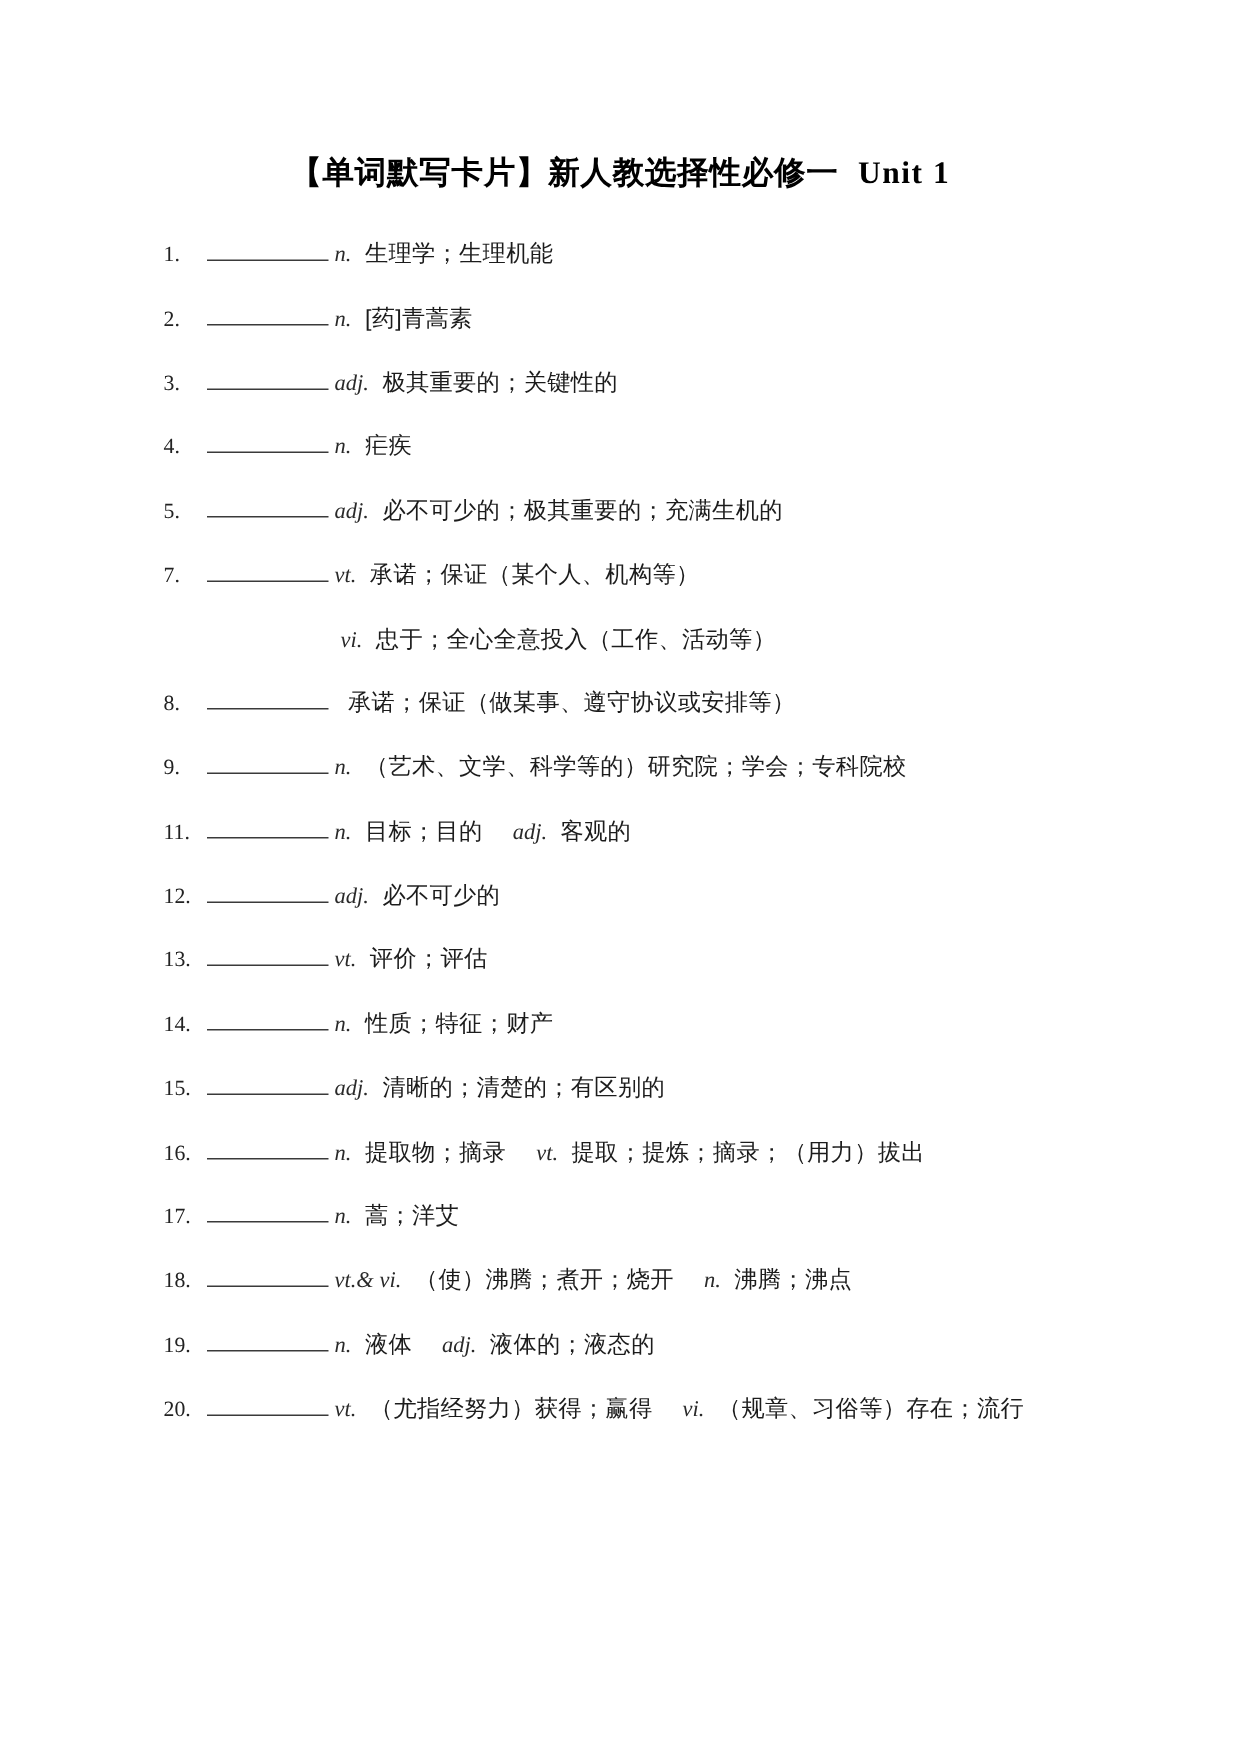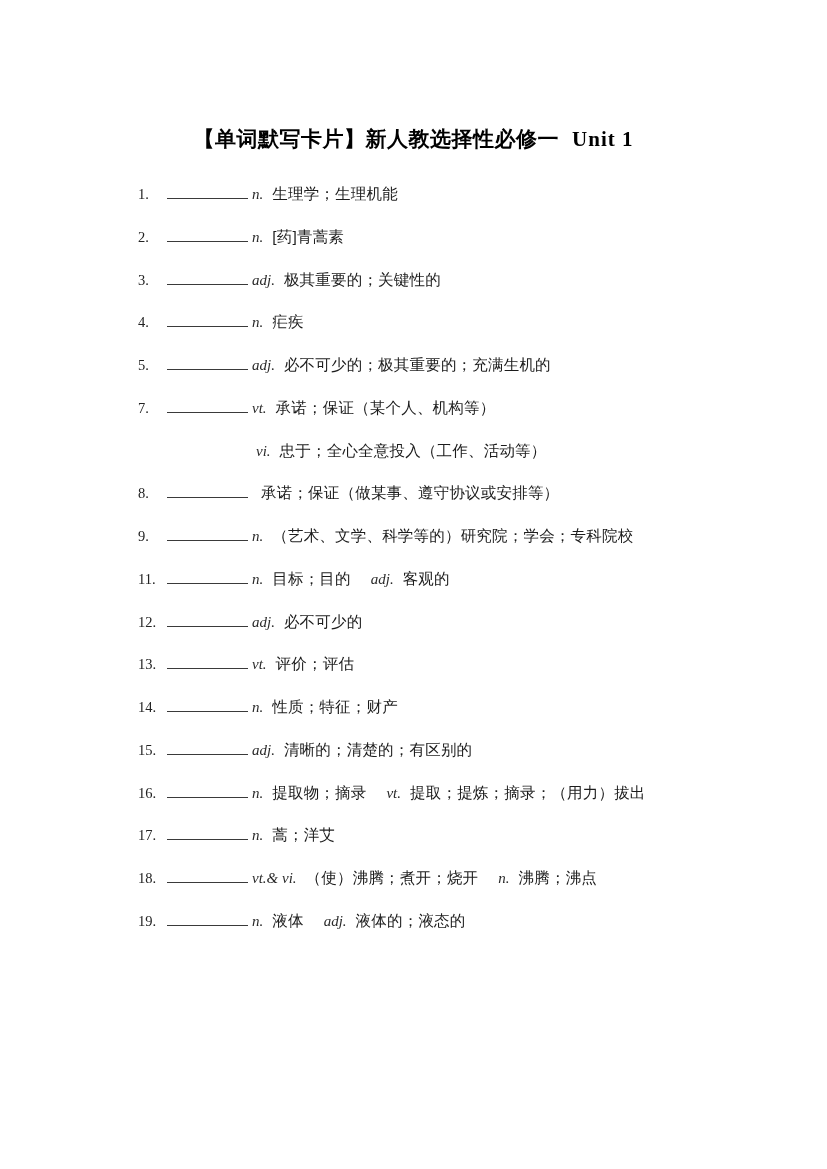--- a/index.html
+++ b/index.html
@@ -12,21 +12,20 @@
     height: 1169px;
     overflow: hidden;
     font-family: "Liberation Sans", "DejaVu Sans", sans-serif;
     color: #1c1c1c;
   }
   .page {
     position: relative;
     width: 827px;
     height: 903px;
     background: #ffffff;
-    margin-top: 24px;
   }
   .title {
     position: absolute;
     top: 101px;
     left: 0;
     width: 100%;
     text-align: center;
     font-size: 21px;
     font-weight: bold;
     color: #000000;
@@ -35,21 +34,21 @@
     letter-spacing: 0.5px;
   }
   .title .unit {
     font-family: "Liberation Serif", "DejaVu Serif", serif;
     margin-left: 13px;
     letter-spacing: 1px;
   }
   .vocab-list {
     position: absolute;
     top: 149px;
-    left: 138px;
+    left: 109px;
     right: 40px;
   }
   .line {
     height: 42.75px;
     line-height: 42.75px;
     white-space: nowrap;
     font-size: 15.5px;
   }
   .num {
     display: inline-block;
@@ -103,14 +102,15 @@
       <div class="line"><span class="num">9.</span><span class="blank"></span><span class="seg"><span class="pos">n.</span><span class="def">（艺术、文学、科学等的）研究院；学会；专科院校</span></span></div>
       <div class="line"><span class="num">11.</span><span class="blank"></span><span class="seg"><span class="pos">n.</span><span class="def">目标；目的</span></span><span class="seg"><span class="pos">adj.</span><span class="def">客观的</span></span></div>
       <div class="line"><span class="num">12.</span><span class="blank"></span><span class="seg"><span class="pos">adj.</span><span class="def">必不可少的</span></span></div>
       <div class="line"><span class="num">13.</span><span class="blank"></span><span class="seg"><span class="pos">vt.</span><span class="def">评价；评估</span></span></div>
       <div class="line"><span class="num">14.</span><span class="blank"></span><span class="seg"><span class="pos">n.</span><span class="def">性质；特征；财产</span></span></div>
       <div class="line"><span class="num">15.</span><span class="blank"></span><span class="seg"><span class="pos">adj.</span><span class="def">清晰的；清楚的；有区别的</span></span></div>
       <div class="line"><span class="num">16.</span><span class="blank"></span><span class="seg"><span class="pos">n.</span><span class="def">提取物；摘录</span></span><span class="seg"><span class="pos">vt.</span><span class="def">提取；提炼；摘录；（用力）拔出</span></span></div>
       <div class="line"><span class="num">17.</span><span class="blank"></span><span class="seg"><span class="pos">n.</span><span class="def">蒿；洋艾</span></span></div>
       <div class="line"><span class="num">18.</span><span class="blank"></span><span class="seg"><span class="pos">vt.&amp; vi.</span><span class="def">（使）沸腾；煮开；烧开</span></span><span class="seg"><span class="pos">n.</span><span class="def">沸腾；沸点</span></span></div>
       <div class="line"><span class="num">19.</span><span class="blank"></span><span class="seg"><span class="pos">n.</span><span class="def">液体</span></span><span class="seg"><span class="pos">adj.</span><span class="def">液体的；液态的</span></span></div>
+      <div class="line"><span class="num">20.</span><span class="blank"></span><span class="seg"><span class="pos">vt.</span><span class="def">（尤指经努力）获得；赢得</span></span><span class="seg"><span class="pos">vi.</span><span class="def">（规章、习俗等）存在；流行</span></span></div>
     </div>
 </div>
 
 </body></html>

